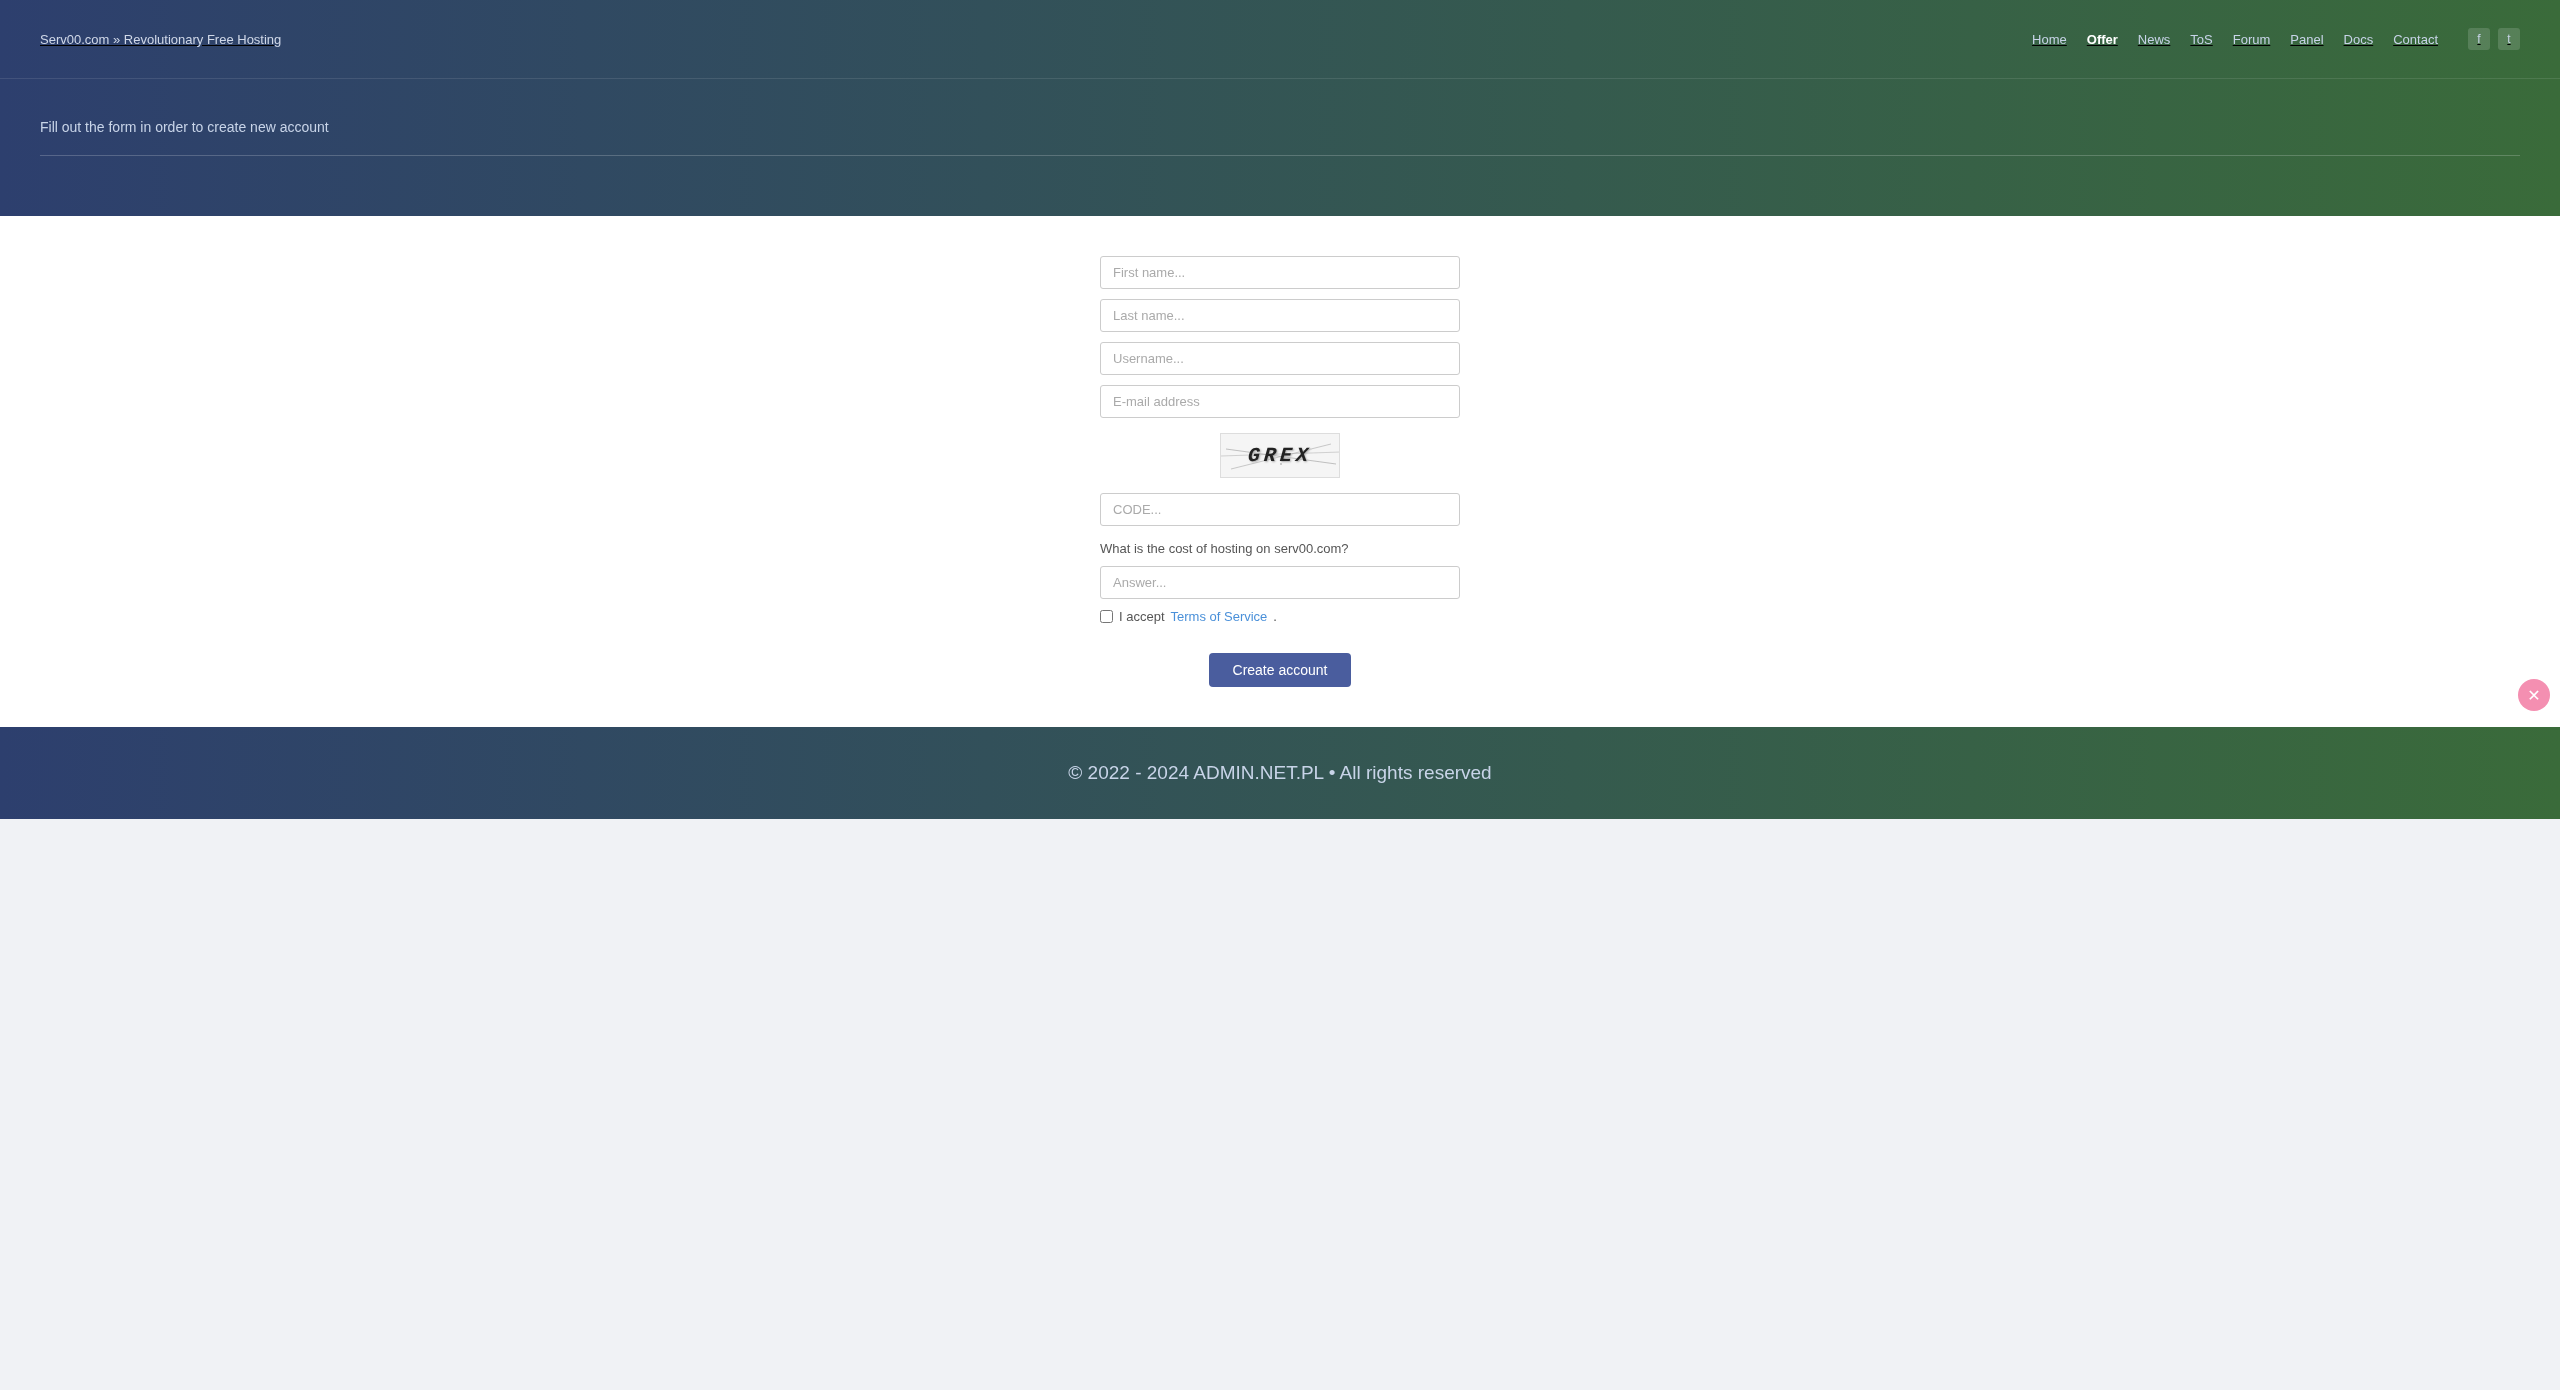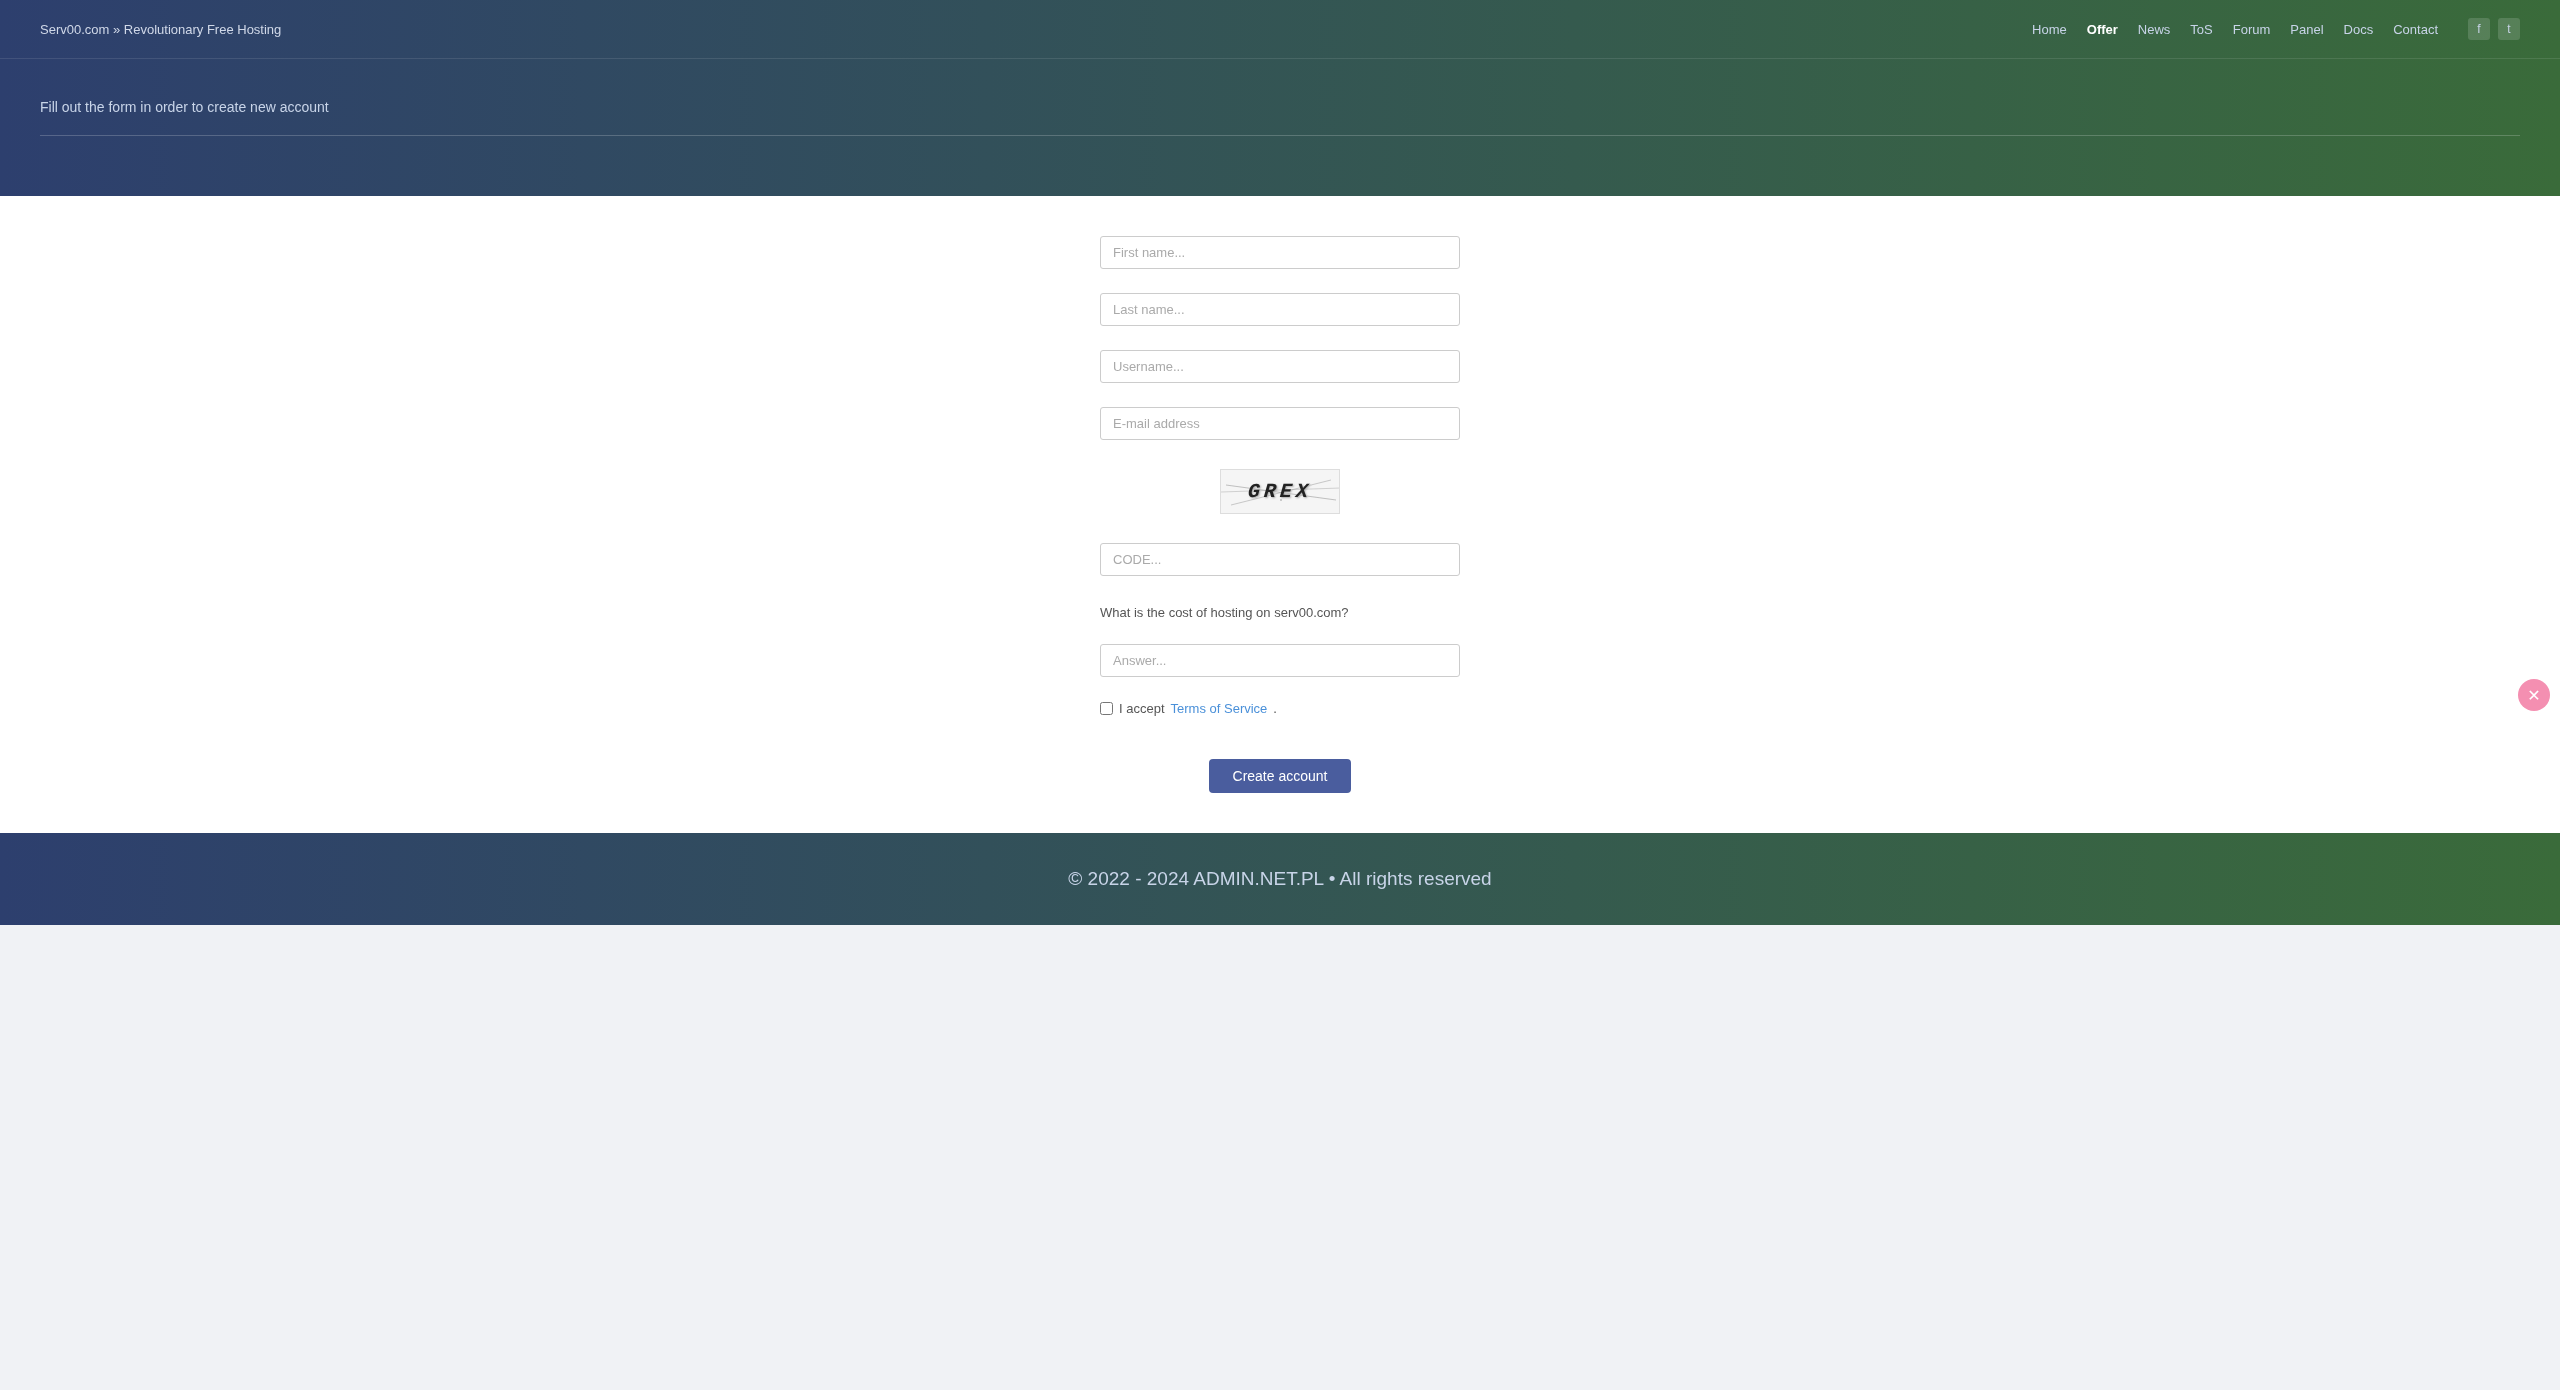--- a/index.html
+++ b/index.html
@@ -6,25 +6,26 @@
     body {
       font-family: Arial, sans-serif;
       font-size: 14px;
       background: #f0f2f5;
       min-height: 100vh;
     }
 
     
     .header {
       background: linear-gradient(to right, #2d3f6e, #3a6b3a);
-      padding: 18px 40px;
+      padding: 28px 40px;
       display: flex;
       align-items: center;
       justify-content: space-between;
       border-bottom: 1px solid rgba(255,255,255,0.1);
+      text-decoration: underline;
     }
     .header-brand {
       color: #d0d8e8;
       font-size: 13px;
     }
     .header-nav {
       display: flex;
       align-items: center;
       gap: 20px;
     }
@@ -84,21 +85,21 @@
       padding: 40px 20px;
       display: flex;
       justify-content: center;
       align-items: flex-start;
     }
 
     .form-container {
       width: 360px;
       display: flex;
       flex-direction: column;
-      gap: 24px;
+      gap: 10px;
     }
 
     .form-input {
       width: 100%;
       padding: 8px 12px;
       border: 1px solid #cccccc;
       border-radius: 3px;
       font-size: 13px;
       color: #555;
       outline: none;

